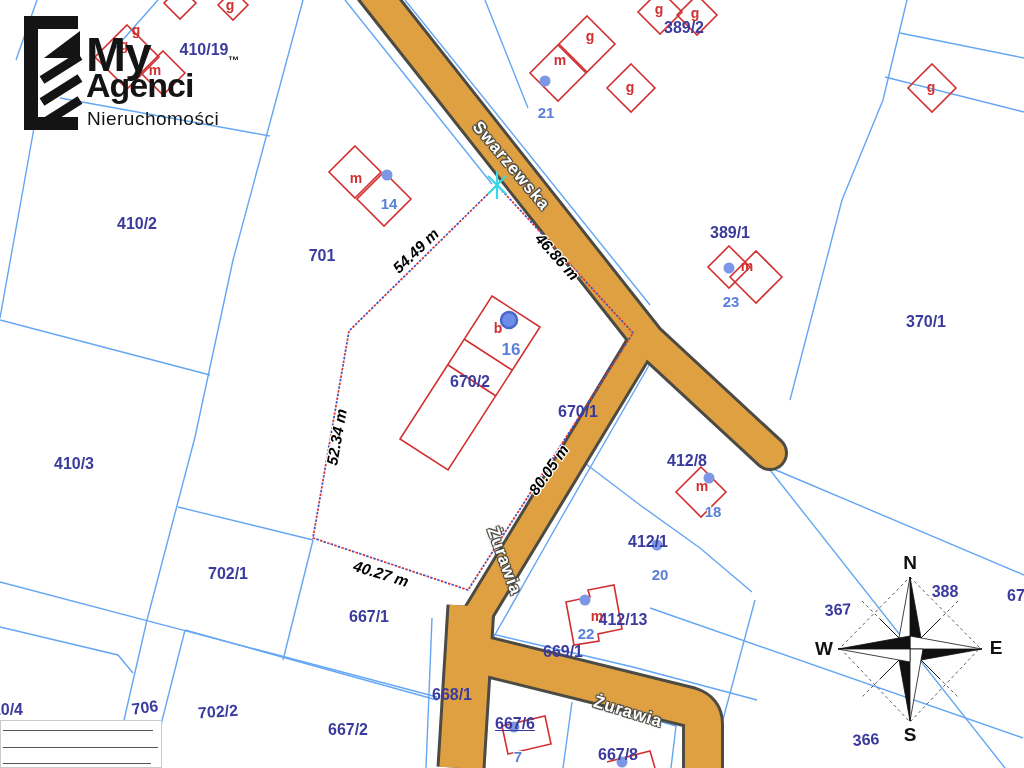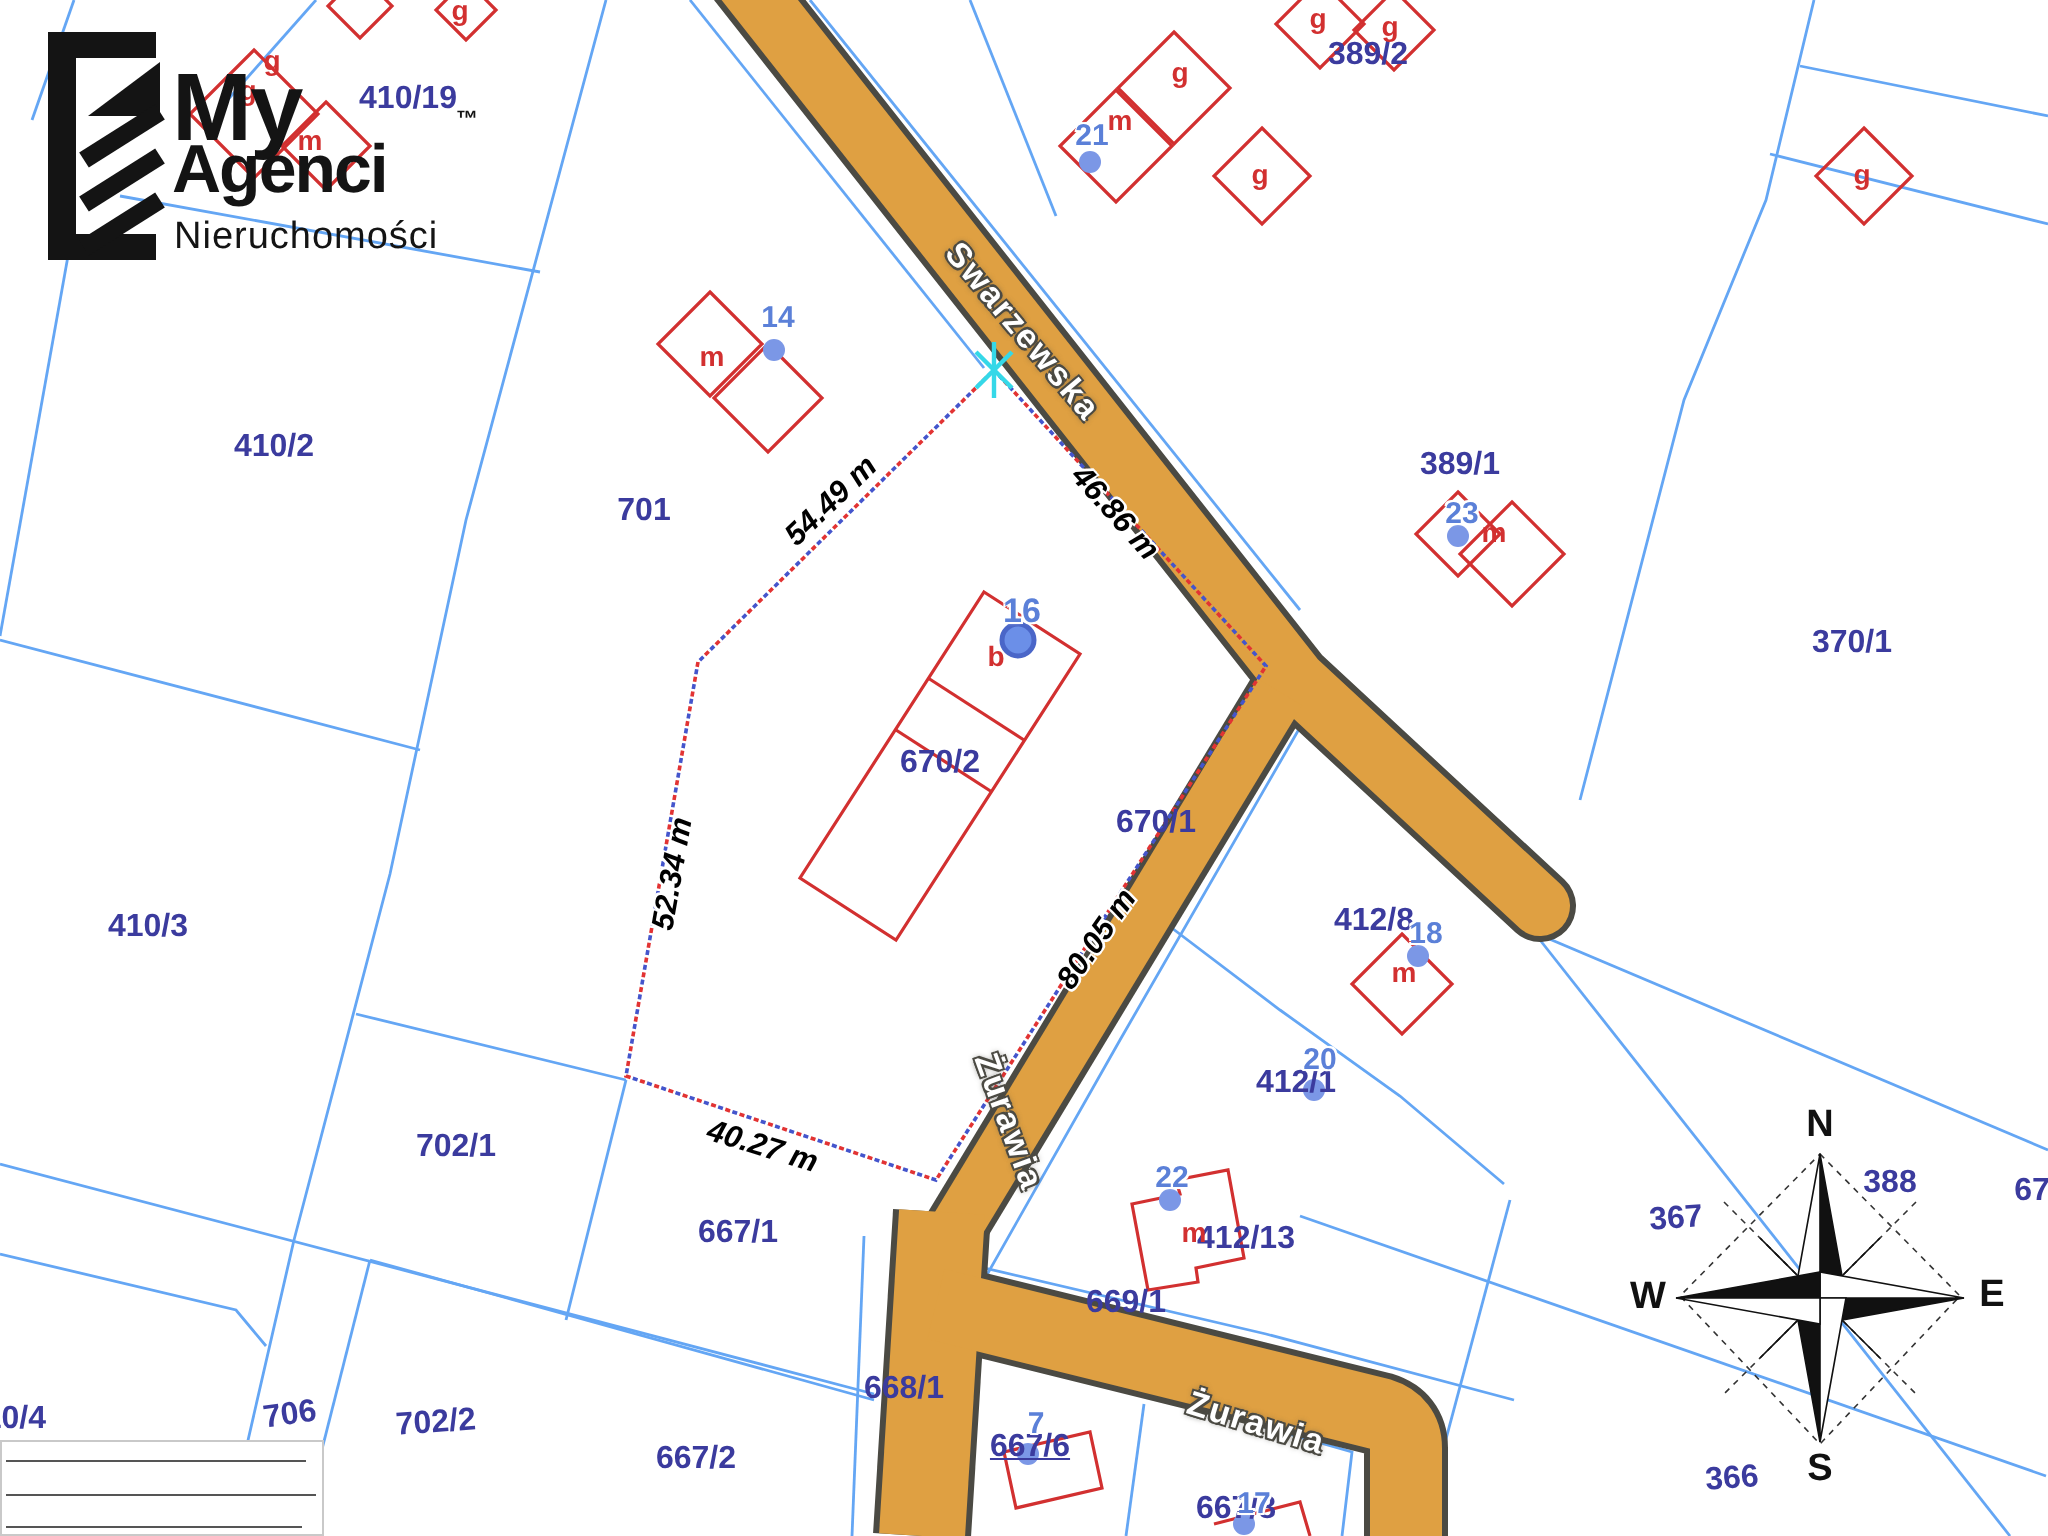--- a/index.html
+++ b/index.html
@@ -1,21 +1,21 @@
 <!DOCTYPE html>
 <html><head>
 <meta charset="utf-8">
 <style>
   html,body{margin:0;padding:0;background:#fff;}
   #stage{position:relative;width:1024px;height:768px;overflow:hidden;background:#ffffff;
          font-family:"Liberation Sans",sans-serif;}
   .lbl{position:absolute;white-space:nowrap;transform:translate(-50%,-50%);}
   .parcel-label{color:#3b3b9e;font-size:16px;font-weight:700;}
   .addr{color:#5b80d8;font-size:15px;font-weight:700;
-        text-shadow:-1px -1px 0 #fff,1px -1px 0 #fff,-1px 1px 0 #fff,1px 1px 0 #fff,0 0 2px #fff;}
+        text-shadow:-1px -1px 0 #fff,1px -1px 0 #fff,-1px 1px 0 #fff,1px 1px 0 #fff,0 0 2px #fff;margin-top:44px;}
   .bletter{color:#d23030;font-size:14px;font-weight:600;}
   .dim{color:#000;font-size:15.5px;font-weight:700;font-style:italic;
        text-shadow:-1px -1px 0 #fff,1px -1px 0 #fff,-1px 1px 0 #fff,1px 1px 0 #fff;}
   .street-label{color:#fff;font-size:17px;font-weight:700;letter-spacing:1px;
        text-shadow:-1px -1px 0 #4b4a43,1px -1px 0 #4b4a43,-1px 1px 0 #4b4a43,1px 1px 0 #4b4a43,0 0 3px #4b4a43;}
   .compass-label{color:#111;font-size:19px;font-weight:700;}
   svg{position:absolute;left:0;top:0;}
   
   #logo{position:absolute;left:22px;top:14px;width:240px;color:#141414;}
   #logo .l1{position:absolute;left:64px;top:22px;font-size:48px;font-weight:800;line-height:.8;letter-spacing:-1px;}

